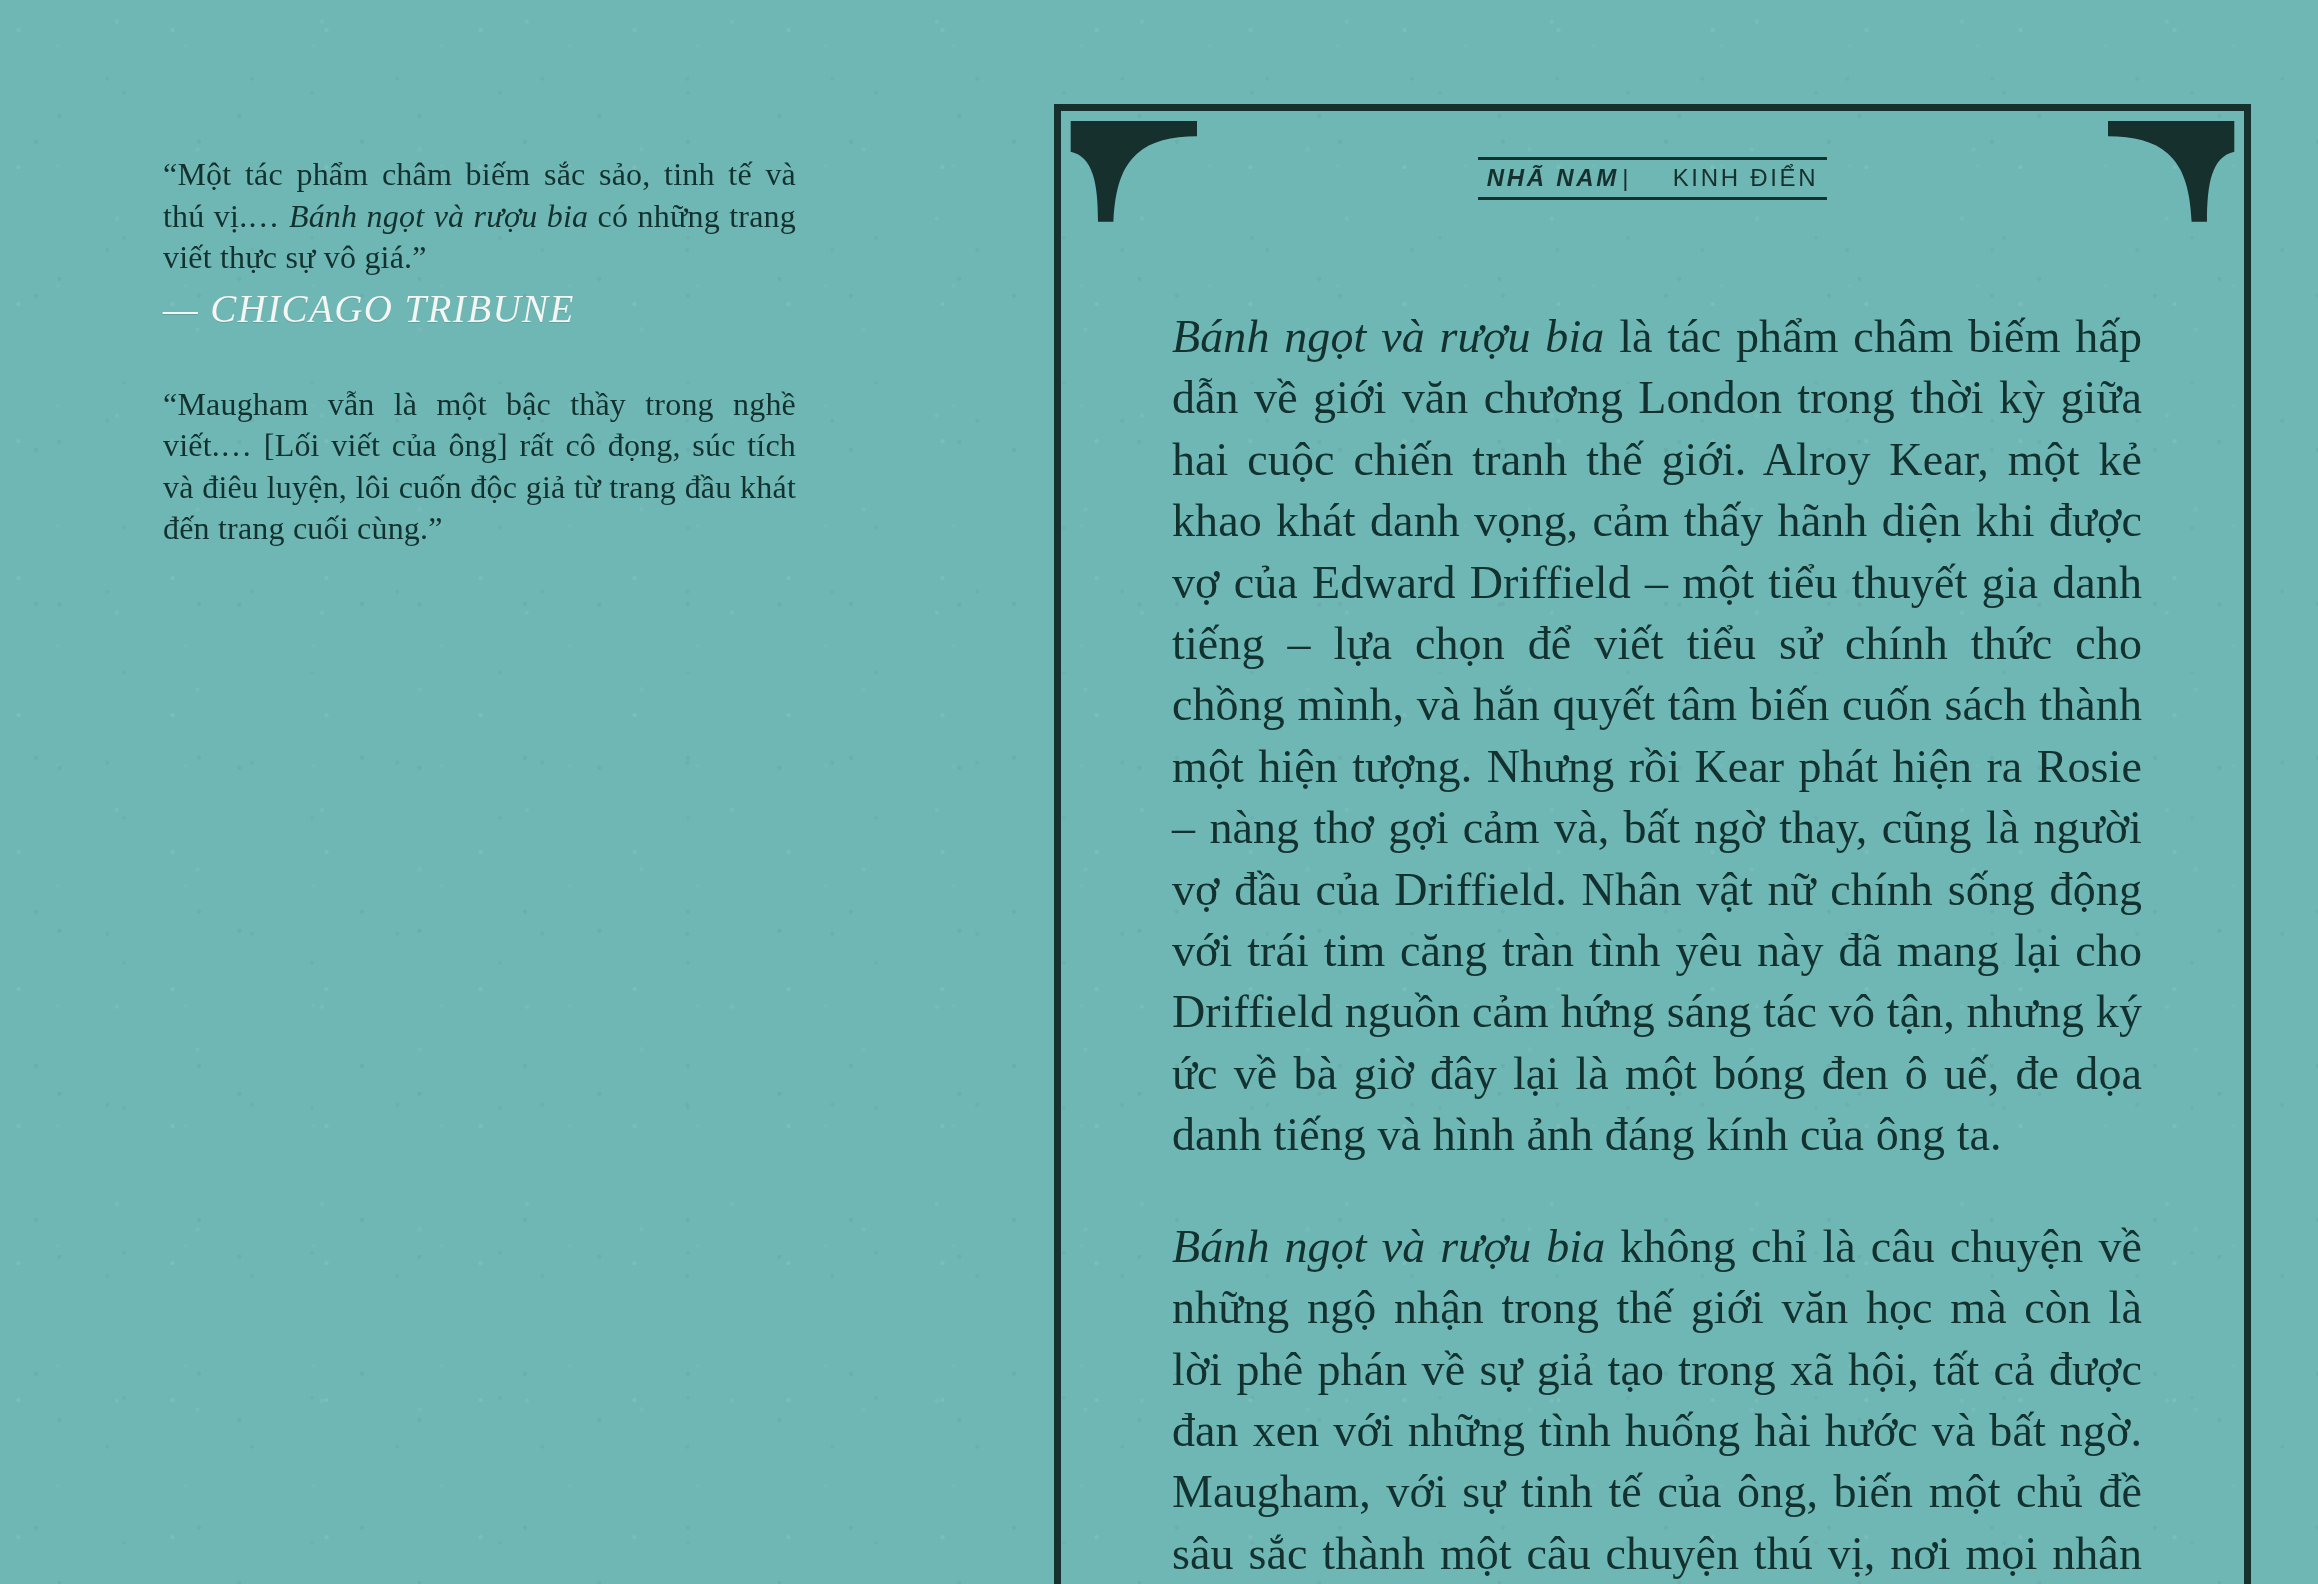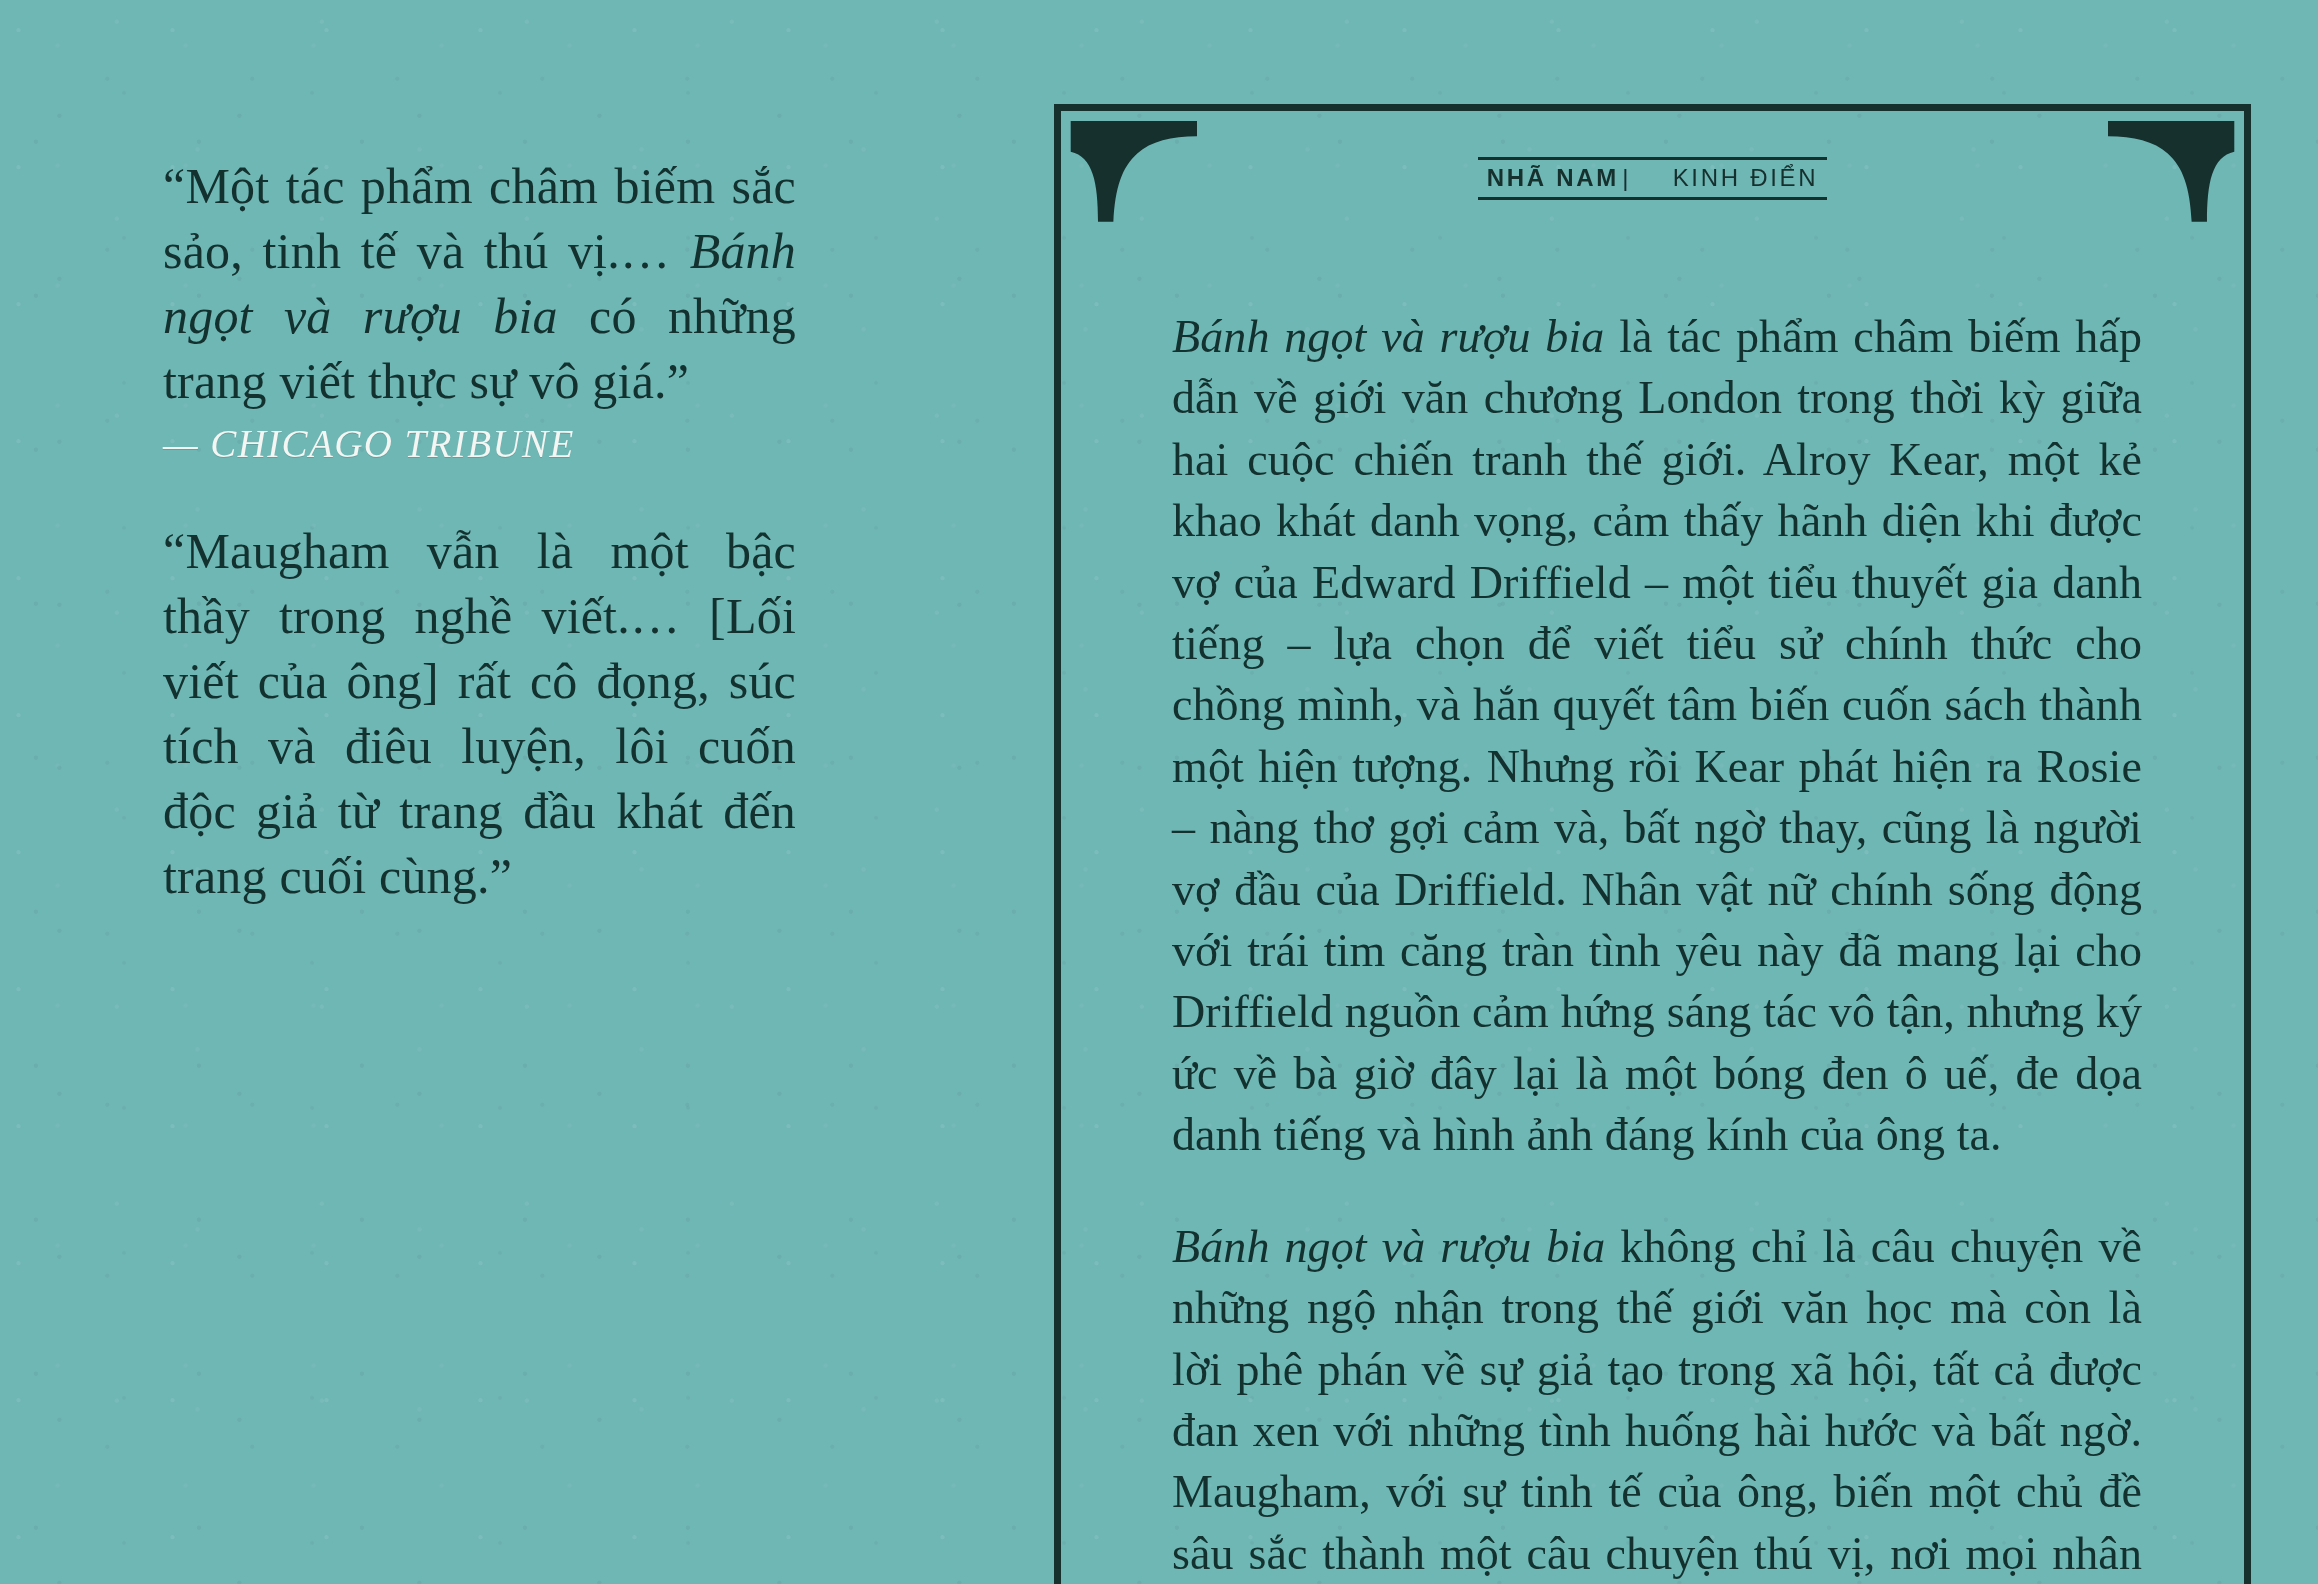--- a/index.html
+++ b/index.html
@@ -42,21 +42,21 @@
     position: absolute;
     left: 163px;
     top: 154px;
     width: 633px;
     color: #14322f;
   }
   .blurb {
     margin-bottom: 53px;
   }
   .blurb-text {
-    font-size: 50px;
+    font-size: 32px;
     line-height: 1.30;
     text-align: justify;
     text-justify: inter-word;
     color: #13312e;
     letter-spacing: 0.2px;
   }
   .blurb-text .ital {
     font-style: italic;
   }
   .blurb-source {
@@ -103,21 +103,21 @@
     display: inline-block;
     border-top: 3.4px solid #16302e;
     border-bottom: 3.4px solid #16302e;
     padding: 4.3px 8.6px 5.1px 8.6px;
     font-family: "Liberation Sans", sans-serif;
     font-size: 24px;
     letter-spacing: 2.7px;
     color: #16302e;
     white-space: nowrap;
   }
-  .brand-bold { font-weight: bold; }
+  .brand-bold { font-weight: bold; font-style: italic; }
   .brand-sep { font-weight: normal; padding: 0 3.4px; }
   .brand-light { font-weight: normal; margin-left: 38px; }
 
   .synopsis {
     position: absolute;
     left: 118px;
     right: 109px;
     top: 156px;
   }
   .para {

